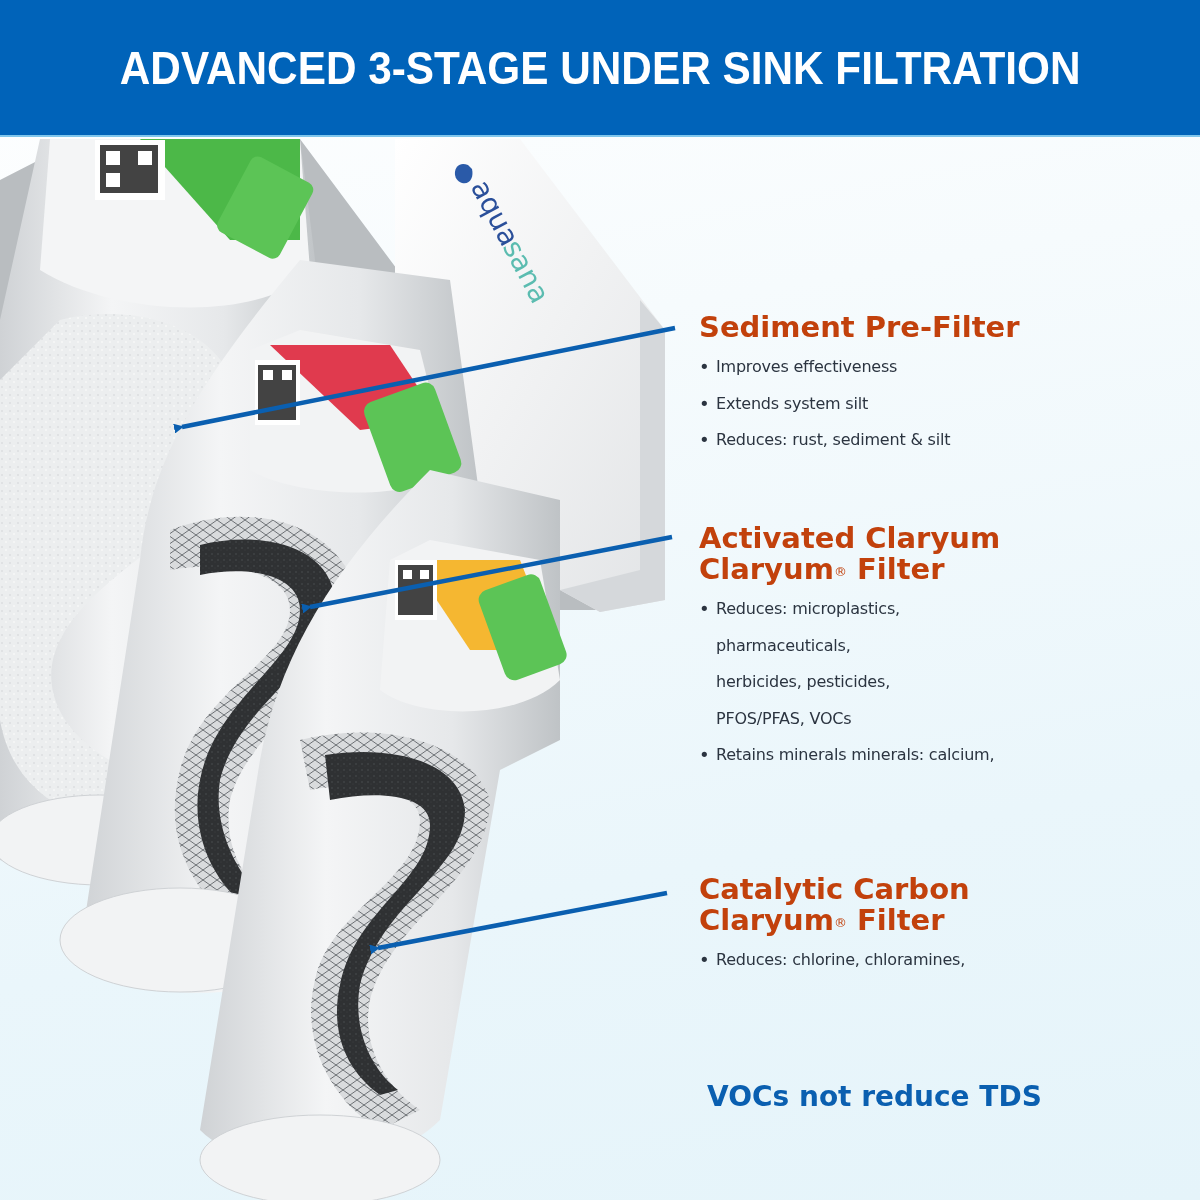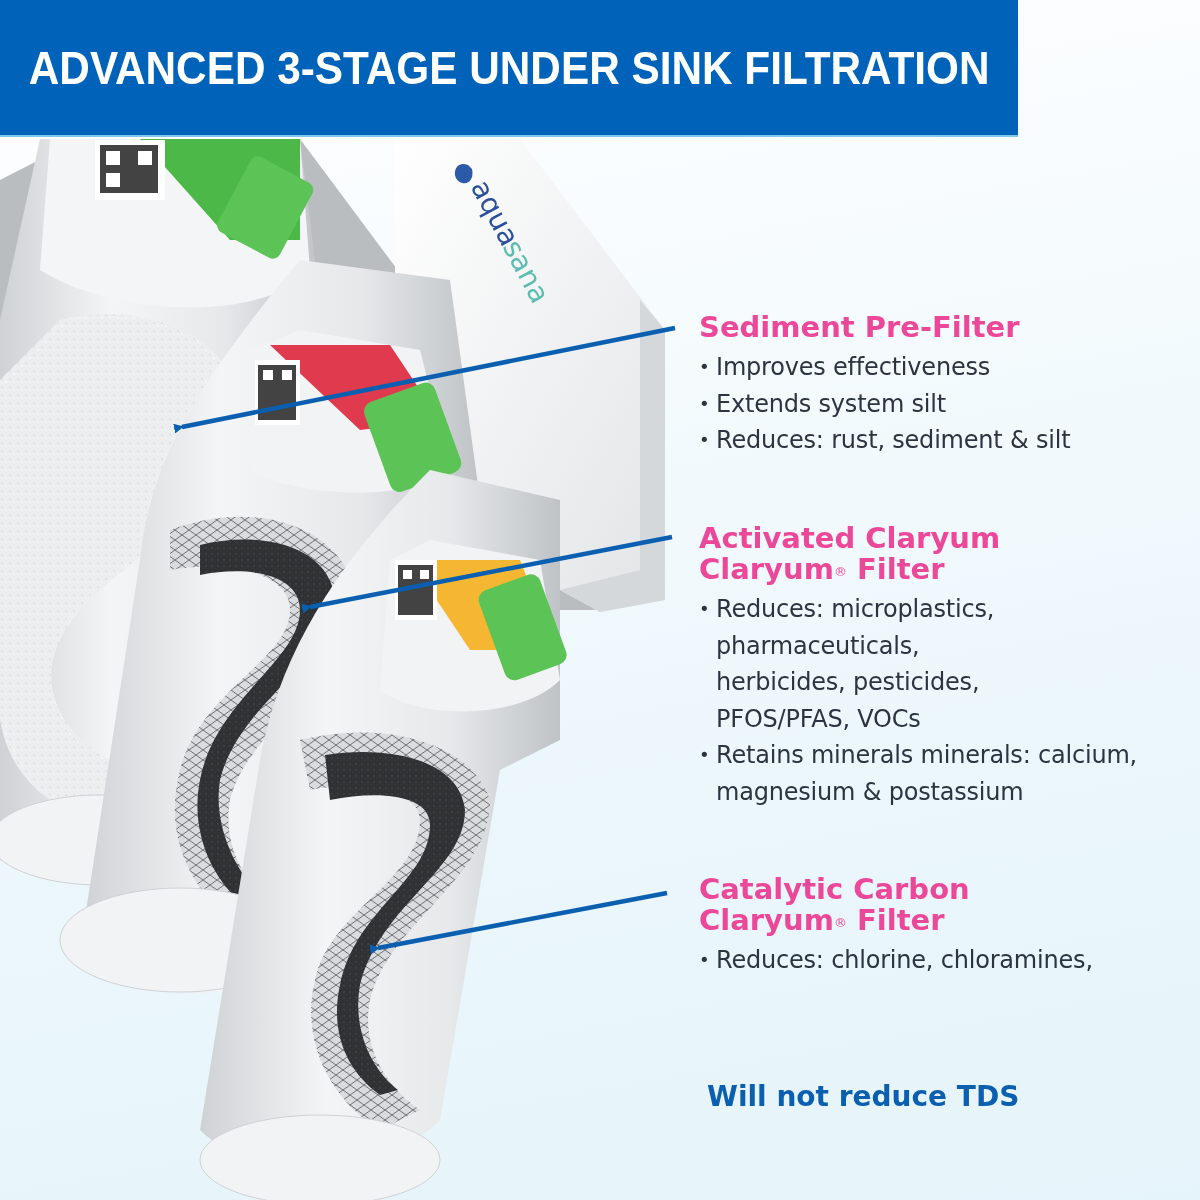--- a/index.html
+++ b/index.html
@@ -3,49 +3,49 @@
 <meta charset="utf-8">
 <style>
   * { box-sizing: border-box; margin: 0; padding: 0; }
   html, body { width: 1200px; height: 1200px; overflow: hidden; }
   body {
     position: relative;
     font-family: "DejaVu Sans", "Liberation Sans", sans-serif;
     background: linear-gradient(170deg, #ffffff 0%, #f6fbfd 30%, #eaf6fb 70%, #e5f4fa 100%);
   }
   .header {
-    position: absolute; left: 0; top: 0; width: 1018px; height: 137px;
+    position: absolute; left: 0; top: 0; width: 1200px; height: 137px;
     background: #0063b9;
     border-bottom: 2px solid #7fc6ec;
     display: flex; align-items: center; justify-content: center;
   }
   .header h1 {
     color: #ffffff;
     font-family: "Liberation Sans", sans-serif;
     font-weight: 700;
     font-size: 46px;
     letter-spacing: 0px;
     transform: scaleX(0.92);
     white-space: nowrap;
   }
   .illustration { position: absolute; left: 0; top: 139px; width: 700px; height: 1061px; }
   .illustration svg { width: 700px; height: 1061px; display: block; }
 
   .arrows { position: absolute; left: 0; top: 0; width: 1200px; height: 1200px; pointer-events: none; }
 
   .info { position: absolute; left: 699px; color: #2b3440; }
   .info .title {
-    color: #ec4899; font-weight: 700; font-size: 29px; line-height: 31px;
+    color: #c2410c; font-weight: 700; font-size: 29px; line-height: 31px;
     font-family: "DejaVu Sans", sans-serif;
   }
   .info .title sup { font-size: 13px; vertical-align: top; position: relative; top: 2px; font-weight: 400; }
   .info ul { list-style: none; margin-top: 6px; }
   .info li {
     position: relative; padding-left: 17px;
-    font-size: 24px; line-height: 36.5px; color: #2b3440;
+    font-size: 16px; line-height: 36.5px; color: #2b3440;
     font-family: "DejaVu Sans", sans-serif;
     letter-spacing: -0.2px;
   }
   .info li::before {
     content: "\2022"; position: absolute; left: 0; top: 0; font-size: 18px; color: #2b3440;
   }
   #sec1 { top: 312px; }
   #sec2 { top: 523px; }
   #sec3 { top: 874px; }
   .note {
@@ -176,30 +176,29 @@
   </div>
   <ul>
     <li>
       <span>Reduces: microplastics,</span><br>
       <span>pharmaceuticals,</span><br>
       <span>herbicides, pesticides,</span><br>
       <span>PFOS/PFAS, VOCs</span>
     </li>
     <li>
       <span>Retains minerals minerals: calcium,</span><br>
-      <span>magnesium &amp; postassium</span>
     </li>
   </ul>
 </div>
 
 <div class="info" id="sec3">
   <div class="title">
     <div>Catalytic Carbon</div>
     <div><span>Claryum</span><sup>®</sup><span> Filter</span></div>
   </div>
   <ul>
     <li>
       <span>Reduces: chlorine, chloramines,</span><br>
     </li>
   </ul>
 </div>
 
-<div class="note">Will not reduce TDS</div>
+<div class="note">VOCs not reduce TDS</div>
 
 </body></html>

